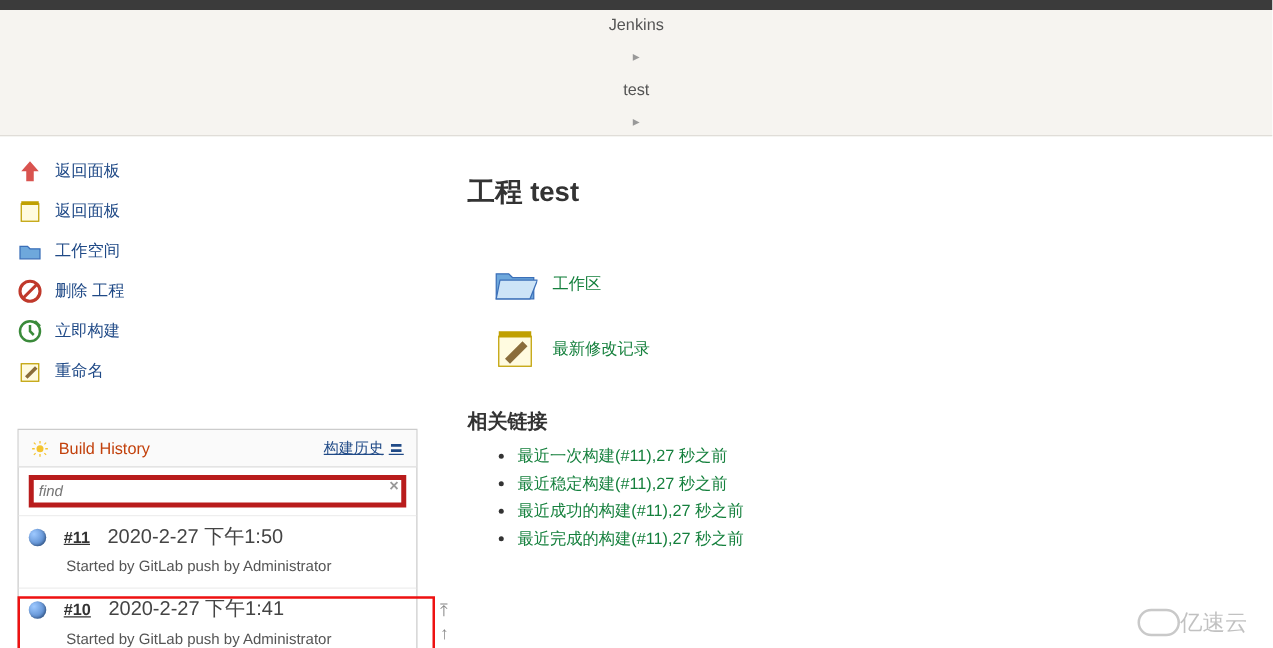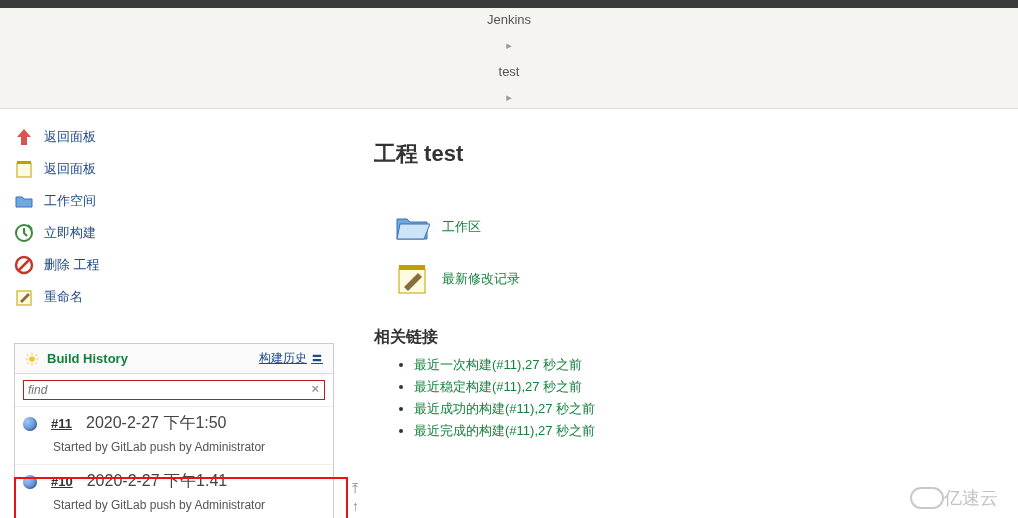--- a/index.html
+++ b/index.html
@@ -13,26 +13,26 @@
 
   .layout { display: flex; }
   .sidebar { width: 344px; padding: 12px 10px 0 14px; }
   .sidemenu { list-style: none; padding: 0; margin: 0 0 30px 0; }
   .sidemenu li { display: flex; align-items: center; gap: 10px; padding: 6px 0; cursor: pointer; }
   .sidemenu li .lbl { color: #204a87; }
   .sidemenu .icon { width: 20px; height: 20px; display: flex; align-items: center; justify-content: center; }
 
   .bh-panel { border: 1px solid #ccc; }
   .bh-head { display: flex; align-items: center; justify-content: space-between; padding: 6px 10px; border-bottom: 1px solid #ddd; background: #fafafa; }
-  .bh-head .title { font-weight: bold; color: #15803d; }
+  .bh-head .title { font-weight: normal; color: #c2410c; }
   .bh-head .trend { color: #204a87; text-decoration: underline; font-size: 12px; display:flex; align-items:center; gap:4px;}
   .sun { width:14px; height:14px; }
 
   .bh-search { padding: 6px 8px; border-bottom: 1px solid #eee; position: relative; }
-  .bh-search input { width: 100%; border: 1px solid #b91c1c; color: #7f1d1d; font-style: italic; padding: 2px 18px 2px 4px; font-size: 12px; }
+  .bh-search input { width: 100%; border: 4px solid #b91c1c; color: #7f1d1d; font-style: italic; padding: 2px 18px 2px 4px; font-size: 12px; }
   .bh-search .clr { position: absolute; right: 14px; top: 7px; color: #999; cursor: pointer; font-weight: bold; }
 
   .bh-row { padding: 6px 8px 10px 8px; }
   .bh-row .line1 { display: flex; align-items: center; gap: 14px; }
   .bh-row .meta { color: #555; padding-left: 30px; font-size: 12px; margin-top: 6px; }
   .ball { width: 14px; height: 14px; border-radius: 50%; display:inline-block; background: radial-gradient(circle at 30% 30%, #9ec9ff, #3b6fb8); box-shadow: inset -1px -1px 2px rgba(0,0,0,.3); }
   .buildno { font-weight: bold; color: #333; text-decoration: underline; }
   .ts { color: #444; font-size: 16px; }
 
   .highlight { position: absolute; left: 14px; top: 368px; border: 2px solid #e11; width: 334px; height: 76px; pointer-events:none; }
@@ -93,35 +93,35 @@
         <span class="icon">
             <svg viewBox="0 0 20 20">
               <path d="M2 6 H8 L10 8 H18 V16 H2 Z" fill="#6ea8dc" stroke="#3b6fb8"></path>
             </svg>
           </span>
         <span class="lbl">工作空间</span>
       </li>
       <li>
         <span class="icon">
             <svg viewBox="0 0 20 20">
+              <circle cx="10" cy="10" r="8" fill="none" stroke="#c0392b" stroke-width="2.5"></circle>
+              <line x1="4" y1="16" x2="16" y2="4" stroke="#c0392b" stroke-width="2.5"></line>
+            </svg>
+          </span>
+        <span class="lbl">删除 工程</span>
+      </li>
+      <li>
+        <span class="icon">
+            <svg viewBox="0 0 20 20">
               <circle cx="10" cy="10" r="8" fill="#fff" stroke="#3a8a3a" stroke-width="2"></circle>
               <path d="M10 5 V10 L13 13" stroke="#3a8a3a" stroke-width="2" fill="none"></path>
               <path d="M14 2 L18 6" stroke="#3a8a3a" stroke-width="2"></path>
             </svg>
           </span>
         <span class="lbl">立即构建</span>
-      </li>
-      <li>
-        <span class="icon">
-            <svg viewBox="0 0 20 20">
-              <circle cx="10" cy="10" r="8" fill="none" stroke="#c0392b" stroke-width="2.5"></circle>
-              <line x1="4" y1="16" x2="16" y2="4" stroke="#c0392b" stroke-width="2.5"></line>
-            </svg>
-          </span>
-        <span class="lbl">删除 工程</span>
       </li>
       <li>
         <span class="icon">
             <svg viewBox="0 0 20 20">
               <rect x="3" y="4" width="14" height="14" fill="#fffbe0" stroke="#c0a000"></rect>
               <path d="M6 14 L14 6 L16 8 L8 16 Z" fill="#8a6d3b"></path>
             </svg>
           </span>
         <span class="lbl">重命名</span>
       </li>

